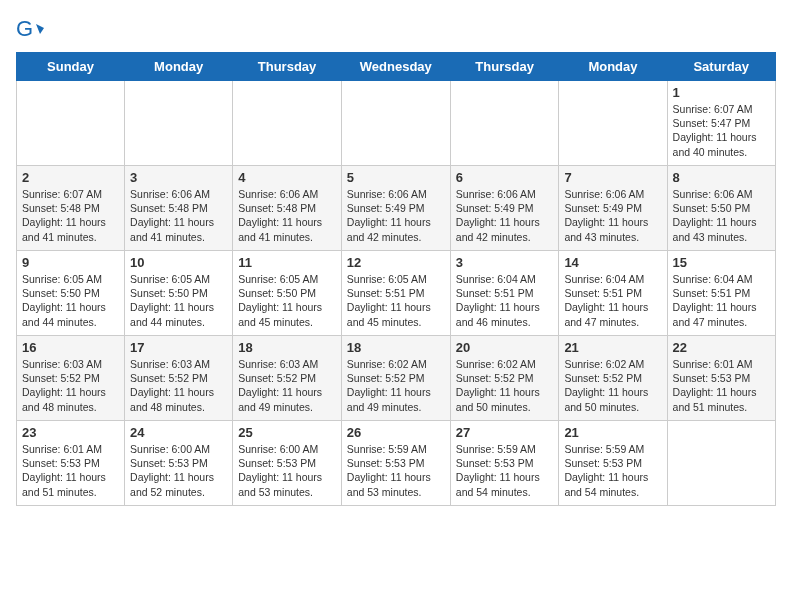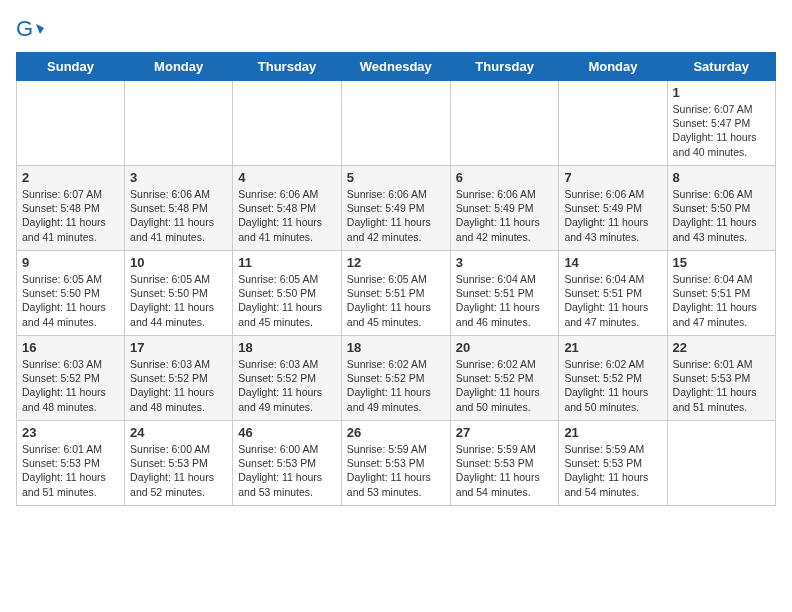--- a/index.html
+++ b/index.html
@@ -272,21 +272,21 @@
 Sunset: 5:53 PM
 Daylight: 11 hours and 51 minutes.</div>
         </td>
         <td>
           <div class="day-number">24</div>
           <div class="day-info" style="white-space: pre-line;">Sunrise: 6:00 AM
 Sunset: 5:53 PM
 Daylight: 11 hours and 52 minutes.</div>
         </td>
         <td>
-          <div class="day-number">46</div>
+          <div class="day-number">25</div>
           <div class="day-info" style="white-space: pre-line;">Sunrise: 6:00 AM
 Sunset: 5:53 PM
 Daylight: 11 hours and 53 minutes.</div>
         </td>
         <td>
           <div class="day-number">26</div>
           <div class="day-info" style="white-space: pre-line;">Sunrise: 5:59 AM
 Sunset: 5:53 PM
 Daylight: 11 hours and 53 minutes.</div>
         </td>

